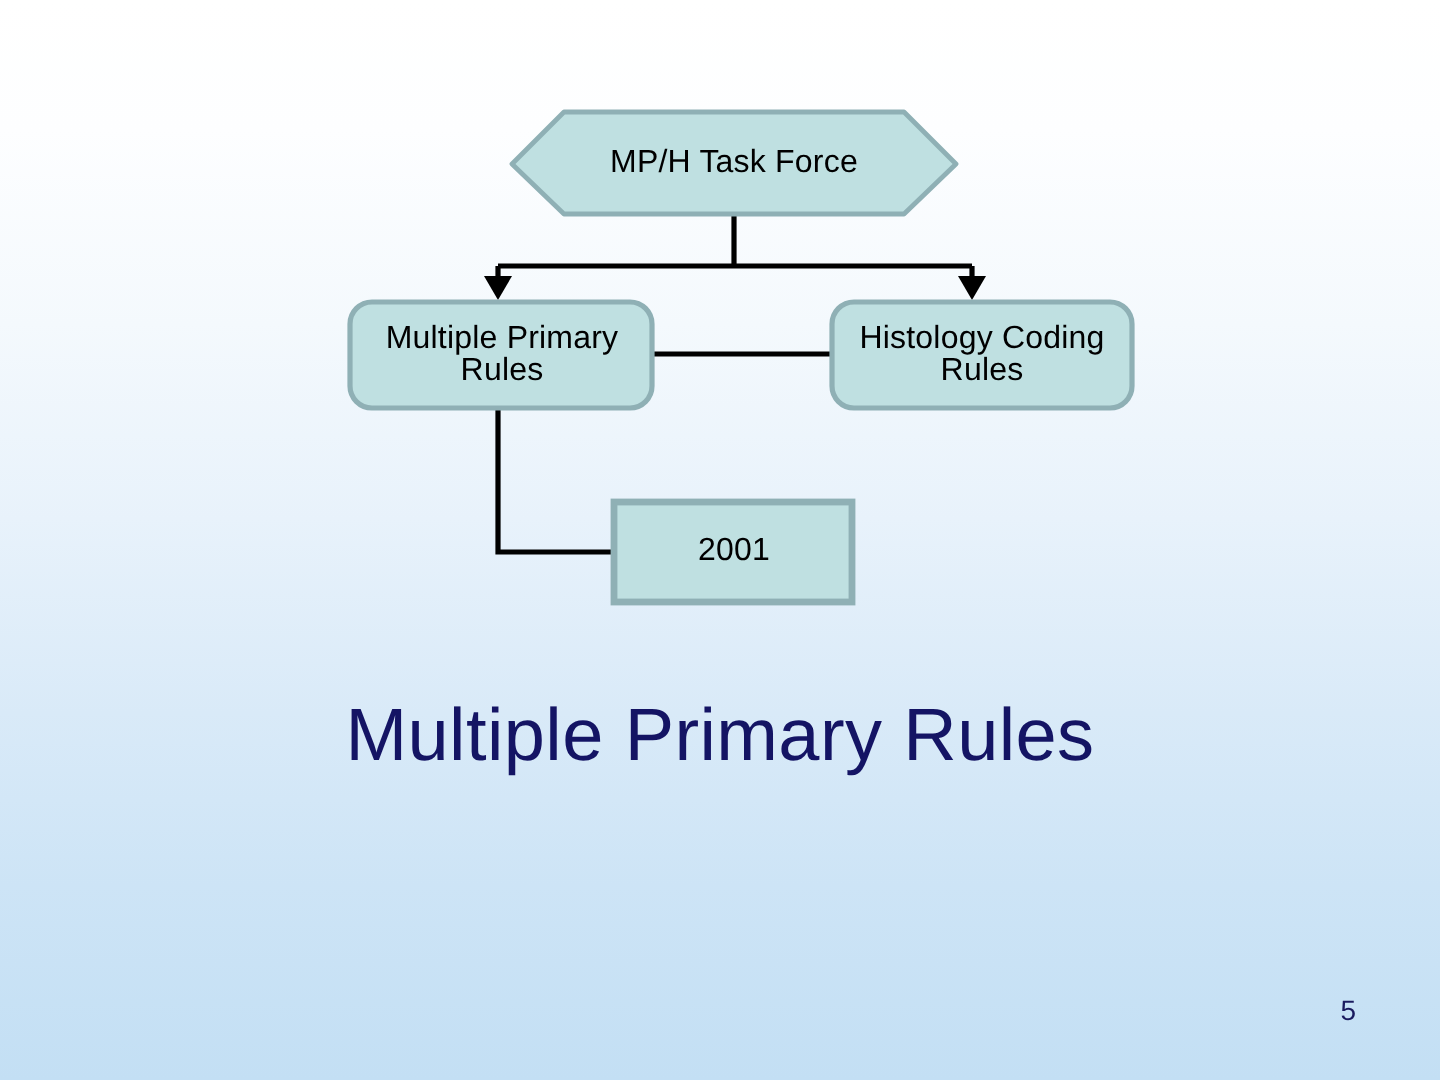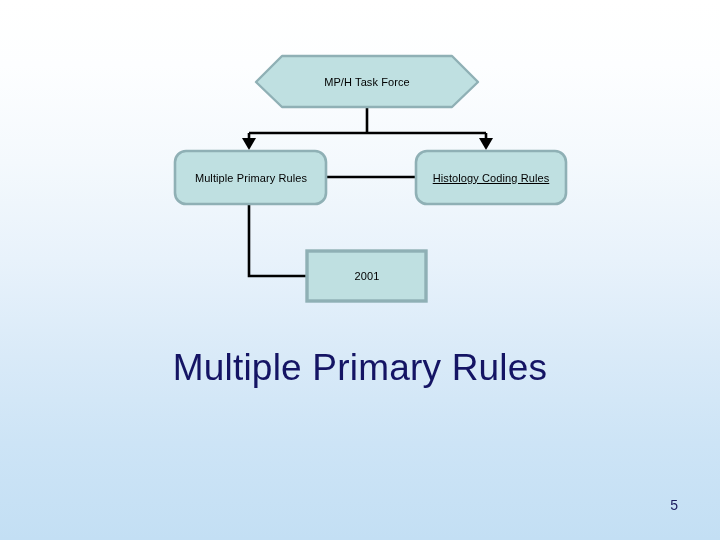--- a/index.html
+++ b/index.html
@@ -33,29 +33,29 @@
 
   
   .shape-label {
     position: absolute;
     display: flex;
     align-items: center;
     justify-content: center;
     text-align: center;
     color: #000000;
     font-family: "Liberation Sans", sans-serif;
-    font-size: 11px;
+    font-size: 16px;
     line-height: 16px;
     letter-spacing: 0.1px;
     pointer-events: none;
   }
 
   #hex-label      { left: 255px; top: 56px;  width: 224px; height: 52px; }
   #box1-label     { left: 176px; top: 151px; width: 150px; height: 53px; }
-  #box2-label     { left: 416px; top: 151px; width: 150px; height: 53px; text-decoration: underline; }
+  #box2-label     { left: 416px; top: 151px; width: 150px; height: 53px; }
   #year-label     { left: 307px; top: 251px; width: 120px; height: 50px; }
 
   
   #slide-title {
     position: absolute;
     left: 0;
     top: 347px;
     width: 720px;
     text-align: center;
     font-family: "Liberation Sans", sans-serif;

